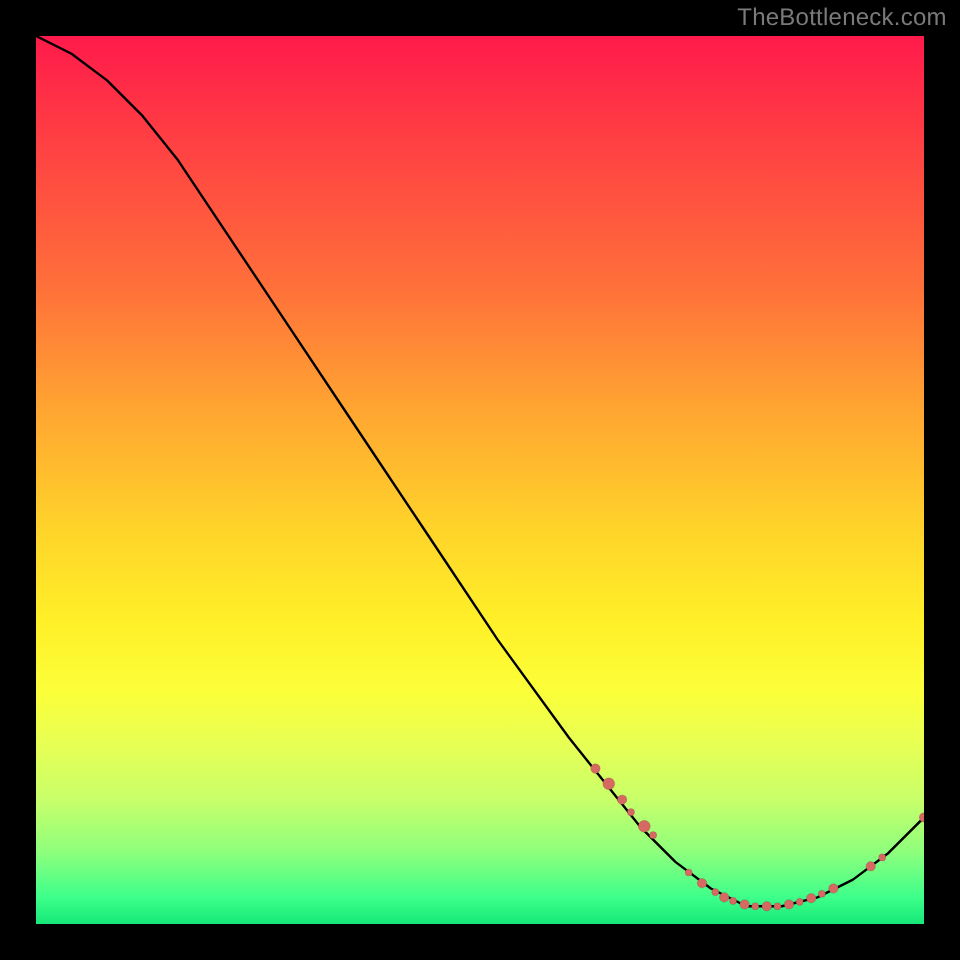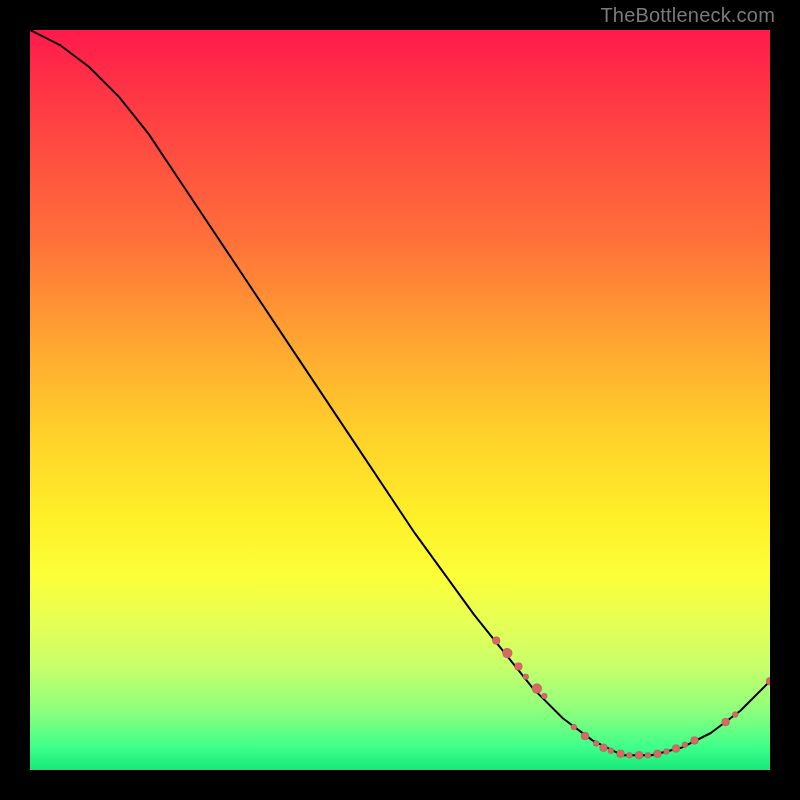--- a/index.html
+++ b/index.html
@@ -13,21 +13,21 @@
   }
   .frame {
     position: relative;
     width: 800px;
     height: 800px;
     background: #000;
   }
   .attribution {
     position: absolute;
     top: 4px;
-    right: 25px;
+    right: 11px;
     color: #7a7a7a;
     font-size: 20px;
     letter-spacing: 0.2px;
   }
   .plot {
     position: absolute;
     left: 30px;
     top: 30px;
     width: 740px;
     height: 740px;

